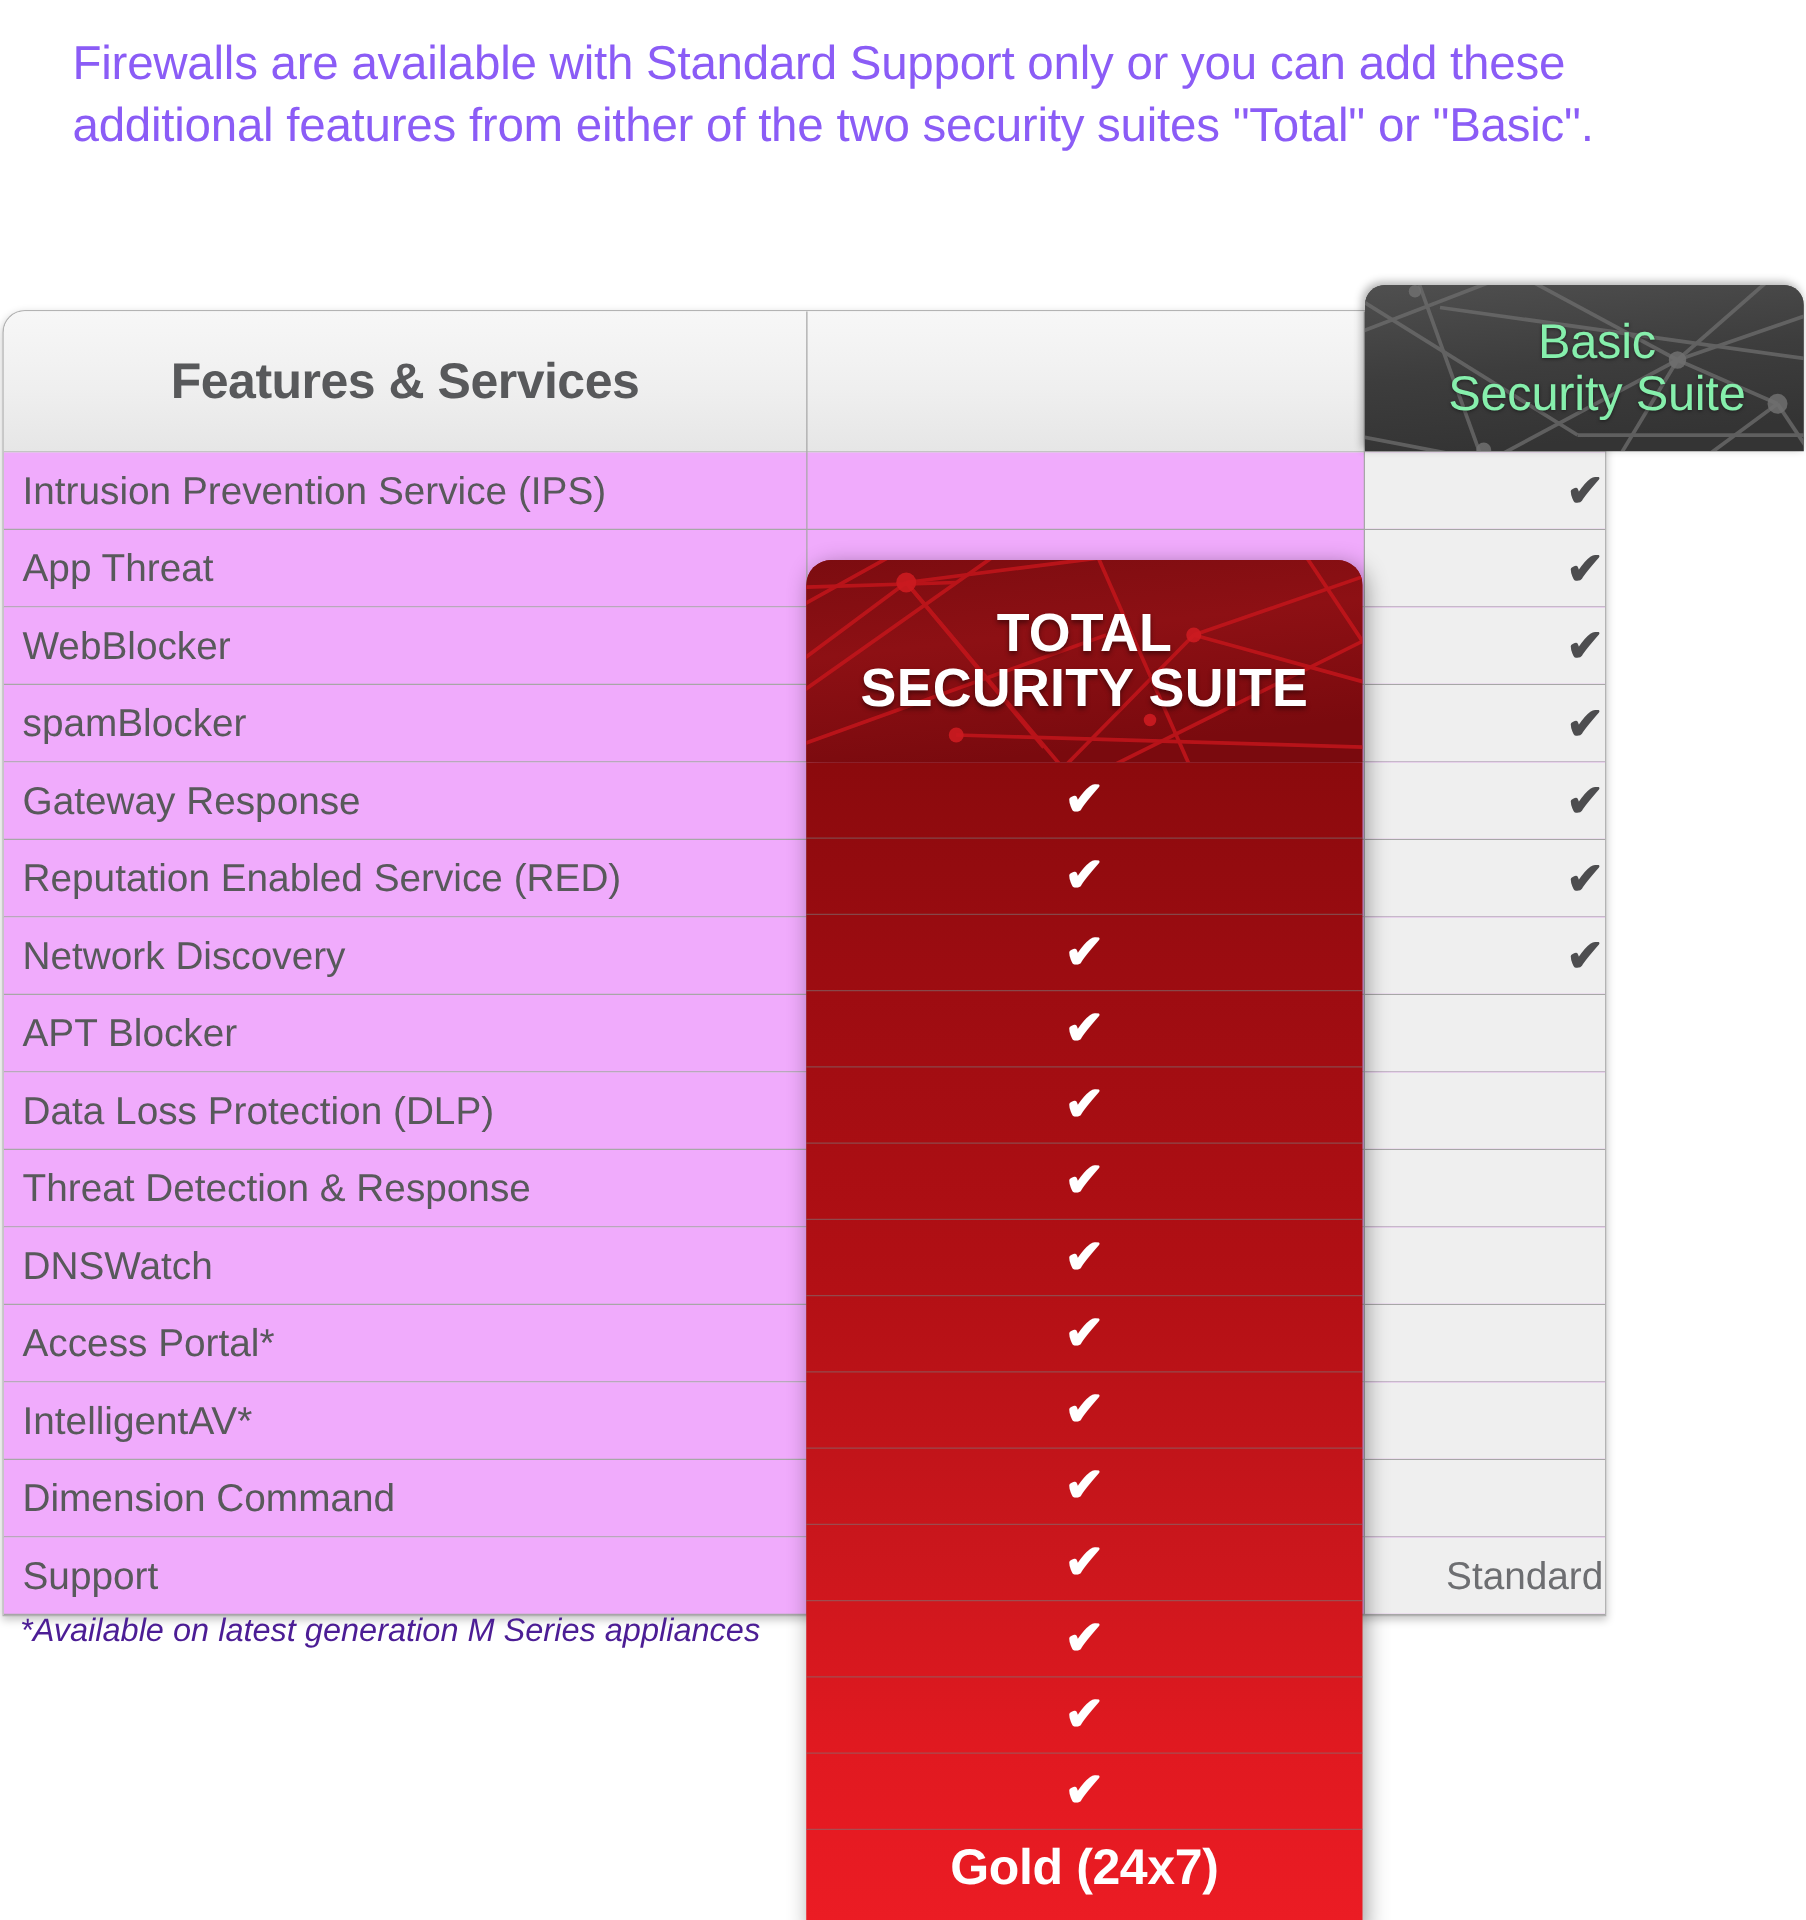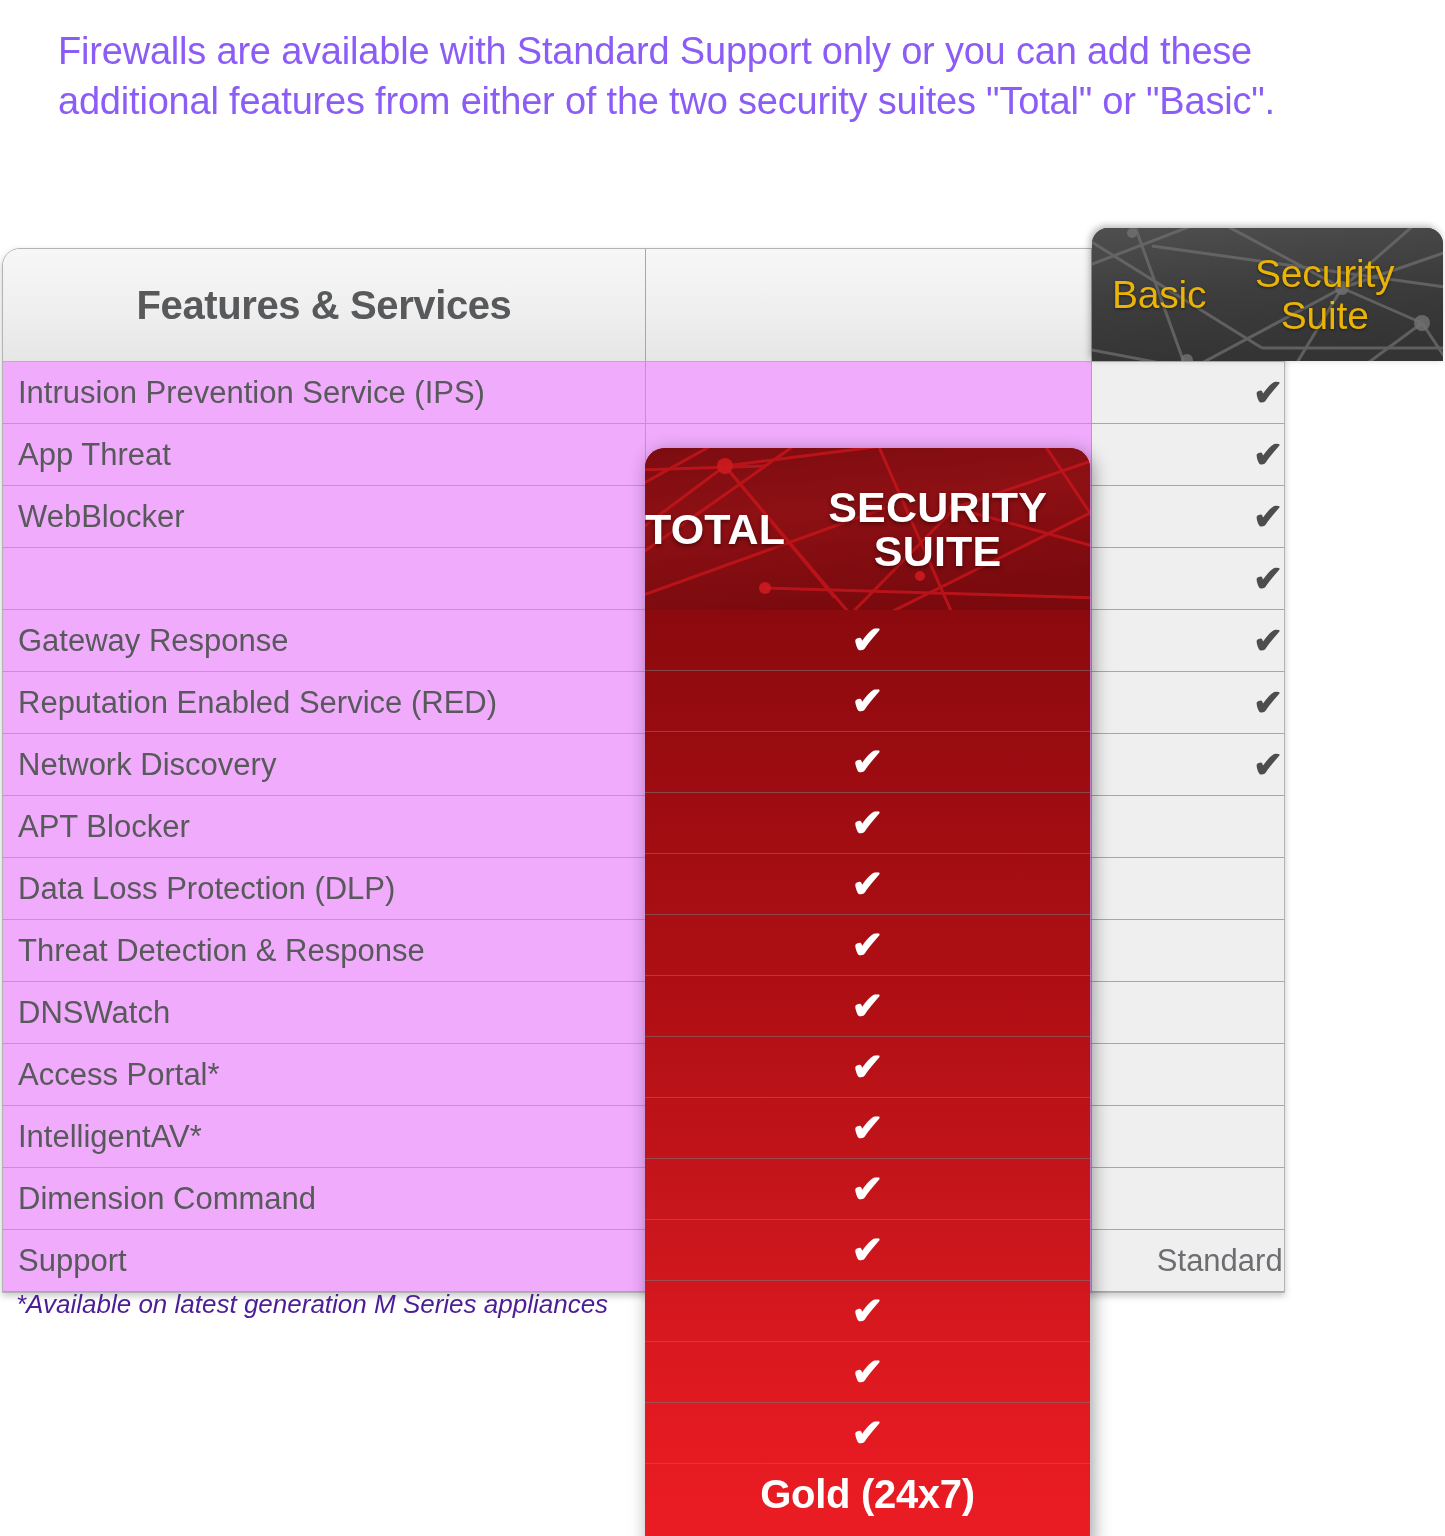--- a/index.html
+++ b/index.html
@@ -137,24 +137,24 @@
     overflow: hidden;
     background: #434343;
     box-shadow: -2px -2px 7px rgba(0,0,0,0.30);
     z-index: 5;
   }
   .basic-head .meshlayer { position:absolute; inset:0; }
   .basic-head .label {
     position: absolute;
     inset: 0;
     display: flex;
-    flex-direction: row;
+    flex-direction: column;
     align-items: center;
     justify-content: center;
-    color: #eab308;
+    color: #86efac;
     font-size: 39px;
     line-height: 1.07;
     text-align: center;
     text-shadow: 0 1px 3px rgba(0,0,0,0.5);
     letter-spacing: -0.2px;
     margin-left: 20px;
   }
 
   
   .total-col {
@@ -173,21 +173,21 @@
     height: 162px;
     border-radius: 20px 20px 0 0;
     overflow: hidden;
     background: #8d0b0f;
   }
   .total-head .meshlayer { position:absolute; inset:0; }
   .total-head .label {
     position: absolute;
     inset: 0;
     display: flex;
-    flex-direction: row;
+    flex-direction: column;
     align-items: center;
     justify-content: center;
     color: #ffffff;
     font-size: 43px;
     font-weight: bold;
     line-height: 1.03;
     text-align: center;
     letter-spacing: 0.2px;
     text-shadow: 0 2px 4px rgba(0,0,0,0.45);
   }
@@ -258,20 +258,21 @@
             <span class="chk">✔</span>
           </div>
         </div>
         <div class="row">
           <div class="feat">WebBlocker</div>
           <div class="basic-cell">
             <span class="chk">✔</span>
           </div>
         </div>
         <div class="row">
+          <div class="feat">spamBlocker</div>
           <div class="basic-cell">
             <span class="chk">✔</span>
           </div>
         </div>
         <div class="row">
           <div class="feat">Gateway Response</div>
           <div class="basic-cell">
             <span class="chk">✔</span>
           </div>
         </div>

